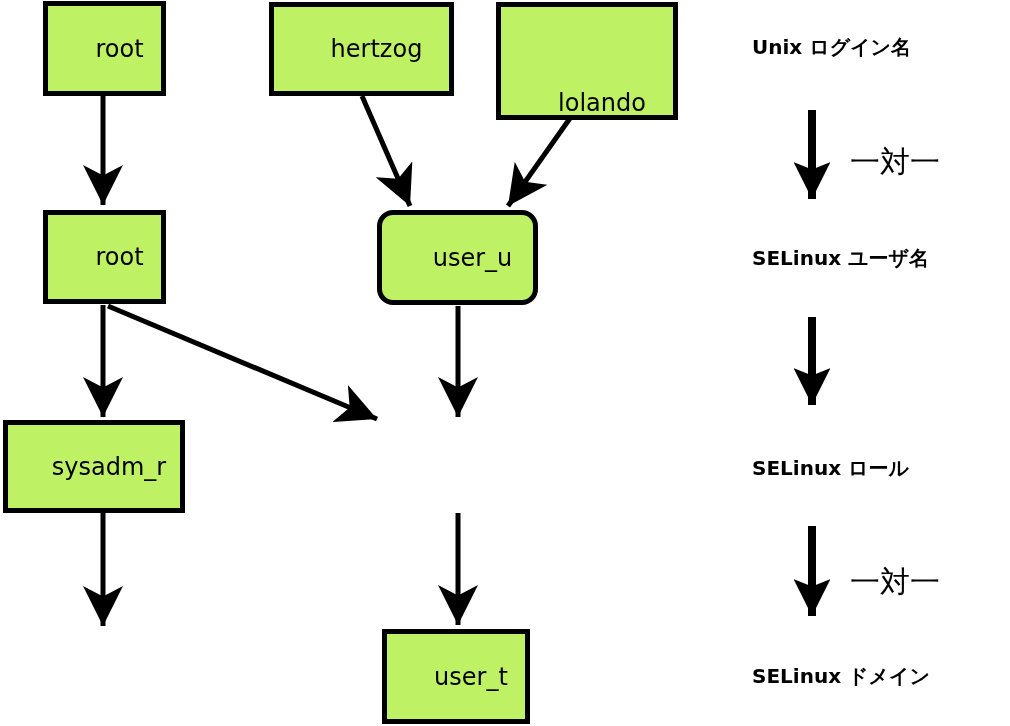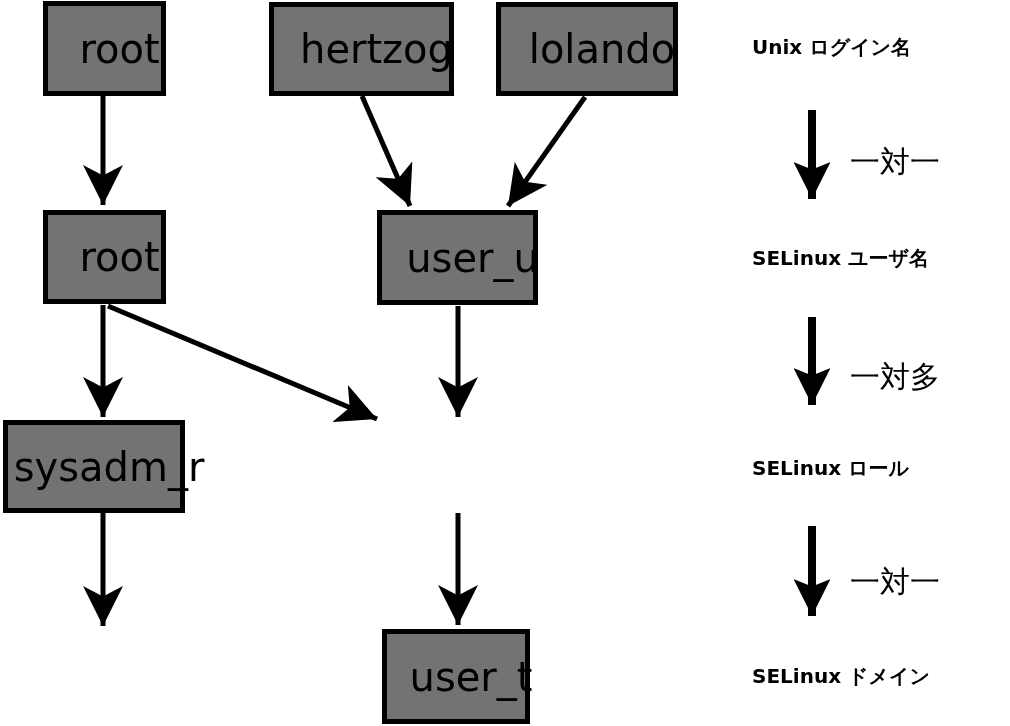--- a/index.html
+++ b/index.html
@@ -16,26 +16,26 @@
     position: absolute;
     left: 0; top: 0;
     width: 1010px; height: 726px;
   }
   svg.arrows-layer line { stroke: #000000; }
   svg.arrows-layer .diagram-edge { stroke-width: 5; }
   svg.arrows-layer .legend-edge  { stroke-width: 8; }
   .node {
     position: absolute;
     box-sizing: border-box;
-    background: #737373;
+    background: #bef264;
     border: 5px solid #000000;
     display: flex;
     align-items: center;
     justify-content: center;
-    font-size: 40px;
+    font-size: 24px;
     line-height: 1;
     color: #000000;
     padding-left: 30px;
   }
   .level-label {
     position: absolute;
     font-size: 20px;
     font-weight: bold;
     line-height: 36px;
     white-space: nowrap;
@@ -78,41 +78,40 @@
     <line class="legend-edge" x1="812" y1="317" x2="812" y2="405" marker-end="url(#head-legend)"></line>
     <line class="legend-edge" x1="812" y1="526" x2="812" y2="616" marker-end="url(#head-legend)"></line>
   </svg>
 
   <div class="node" style="left:43px;  top:1px;   width:123px; height:95px;">
     <span>root</span>
   </div>
   <div class="node" style="left:269px; top:2px;   width:185px; height:94px;">
     <span>hertzog</span>
   </div>
-  <div class="node" style="left:496px; top:2px;   width:182px; height:94px;">
+  <div class="node" style="left:496px; top:2px;   width:182px; height:118px;align-items:flex-end;">
     <span>lolando</span>
   </div>
 
   <div class="node" style="left:43px;  top:210px; width:123px; height:94px;">
     <span>root</span>
   </div>
-  <div class="node" style="left:377px; top:210px; width:161px; height:95px;">
+  <div class="node" style="left:377px; top:210px; width:161px; height:95px;border-radius:16px;">
     <span>user_u</span>
   </div>
 
   <div class="node" style="left:3px;   top:420px; width:182px; height:93px;">
     <span>sysadm_r</span>
   </div>
 
   <div class="node" style="left:382px; top:629px; width:148px; height:95px;">
     <span>user_t</span>
   </div>
 
   <div class="level-label" style="left:752px; top:29px;">Unix ログイン名</div>
   <div class="level-label" style="left:752px; top:240px;">SELinux ユーザ名</div>
   <div class="level-label" style="left:752px; top:450px;">SELinux ロール</div>
   <div class="level-label" style="left:752px; top:658px;">SELinux ドメイン</div>
 
   <div class="relation-label" style="left:850px; top:133px;">一対一</div>
-  <div class="relation-label" style="left:850px; top:348px;">一対多</div>
   <div class="relation-label" style="left:850px; top:553px;">一対一</div>
 
 </div>
 
 </body></html>

